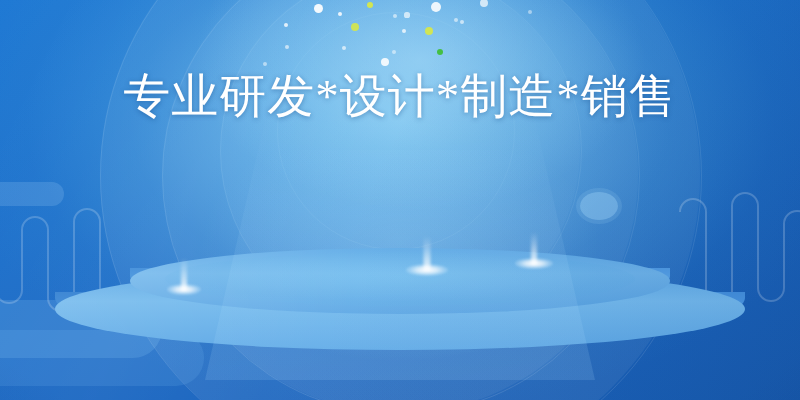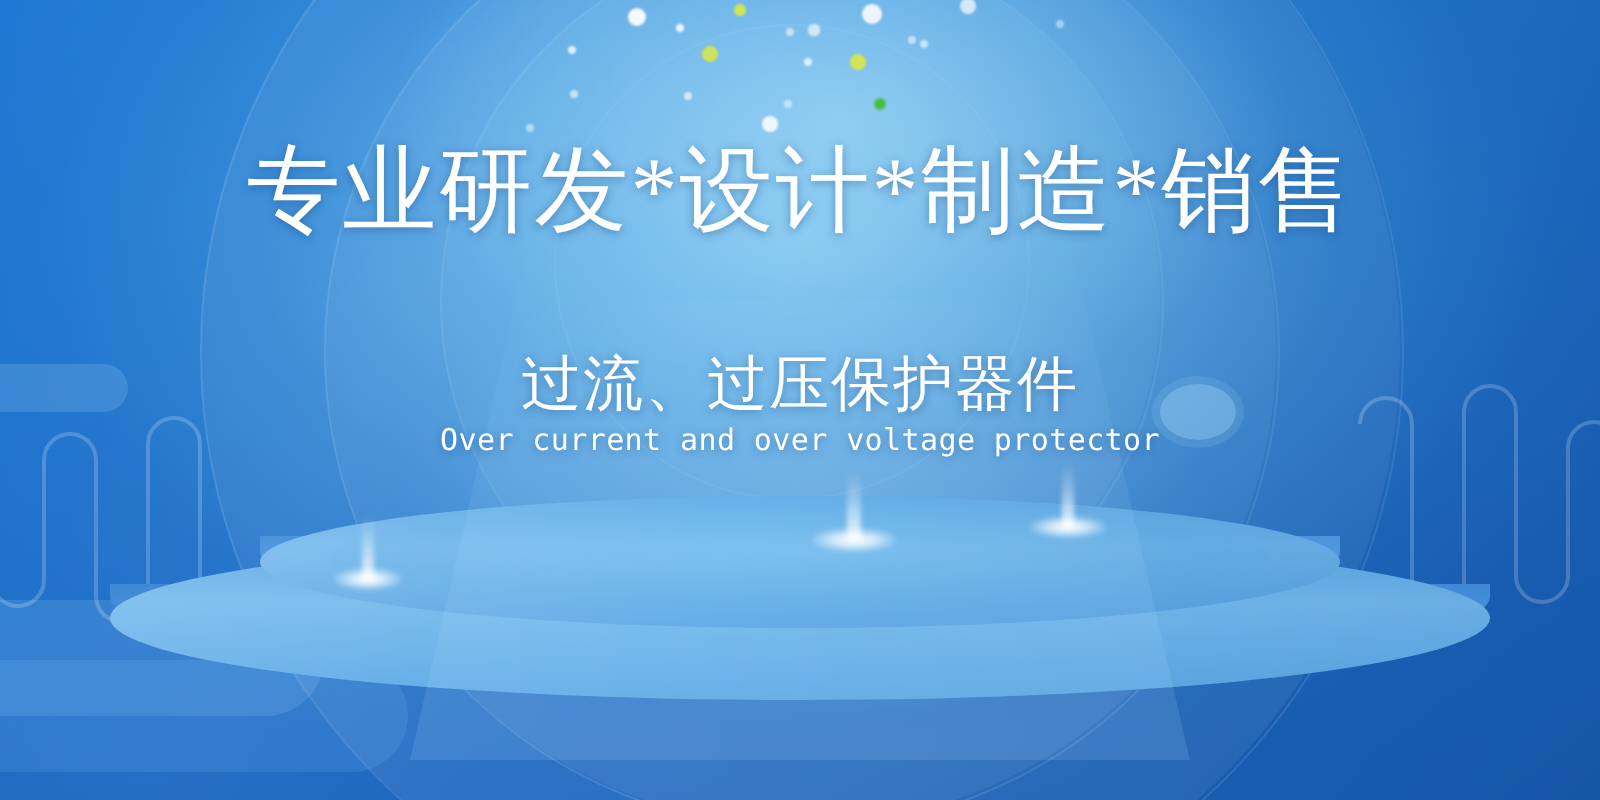--- a/index.html
+++ b/index.html
@@ -228,17 +228,15 @@
       <div class="beam-pool" style="top:28px;width:42px;height:12px;"></div>
     </div>
     <div class="beam" style="left:512px;top:232px;width:44px;height:50px;">
       <div class="beam-shaft" style="top:0;width:6px;height:32px;"></div>
       <div class="beam-pool" style="top:26px;width:38px;height:11px;"></div>
     </div>
   </div>
 
   <div class="text-wrap">
     <div class="t-main">专业研发*设计*制造*销售</div>
-    <div class="t-main2">过流、过压保护器件</div>
-    <div class="t-sub2">Over current and over voltage protector</div>
   </div>
 
 </div>
 
 </body></html>

